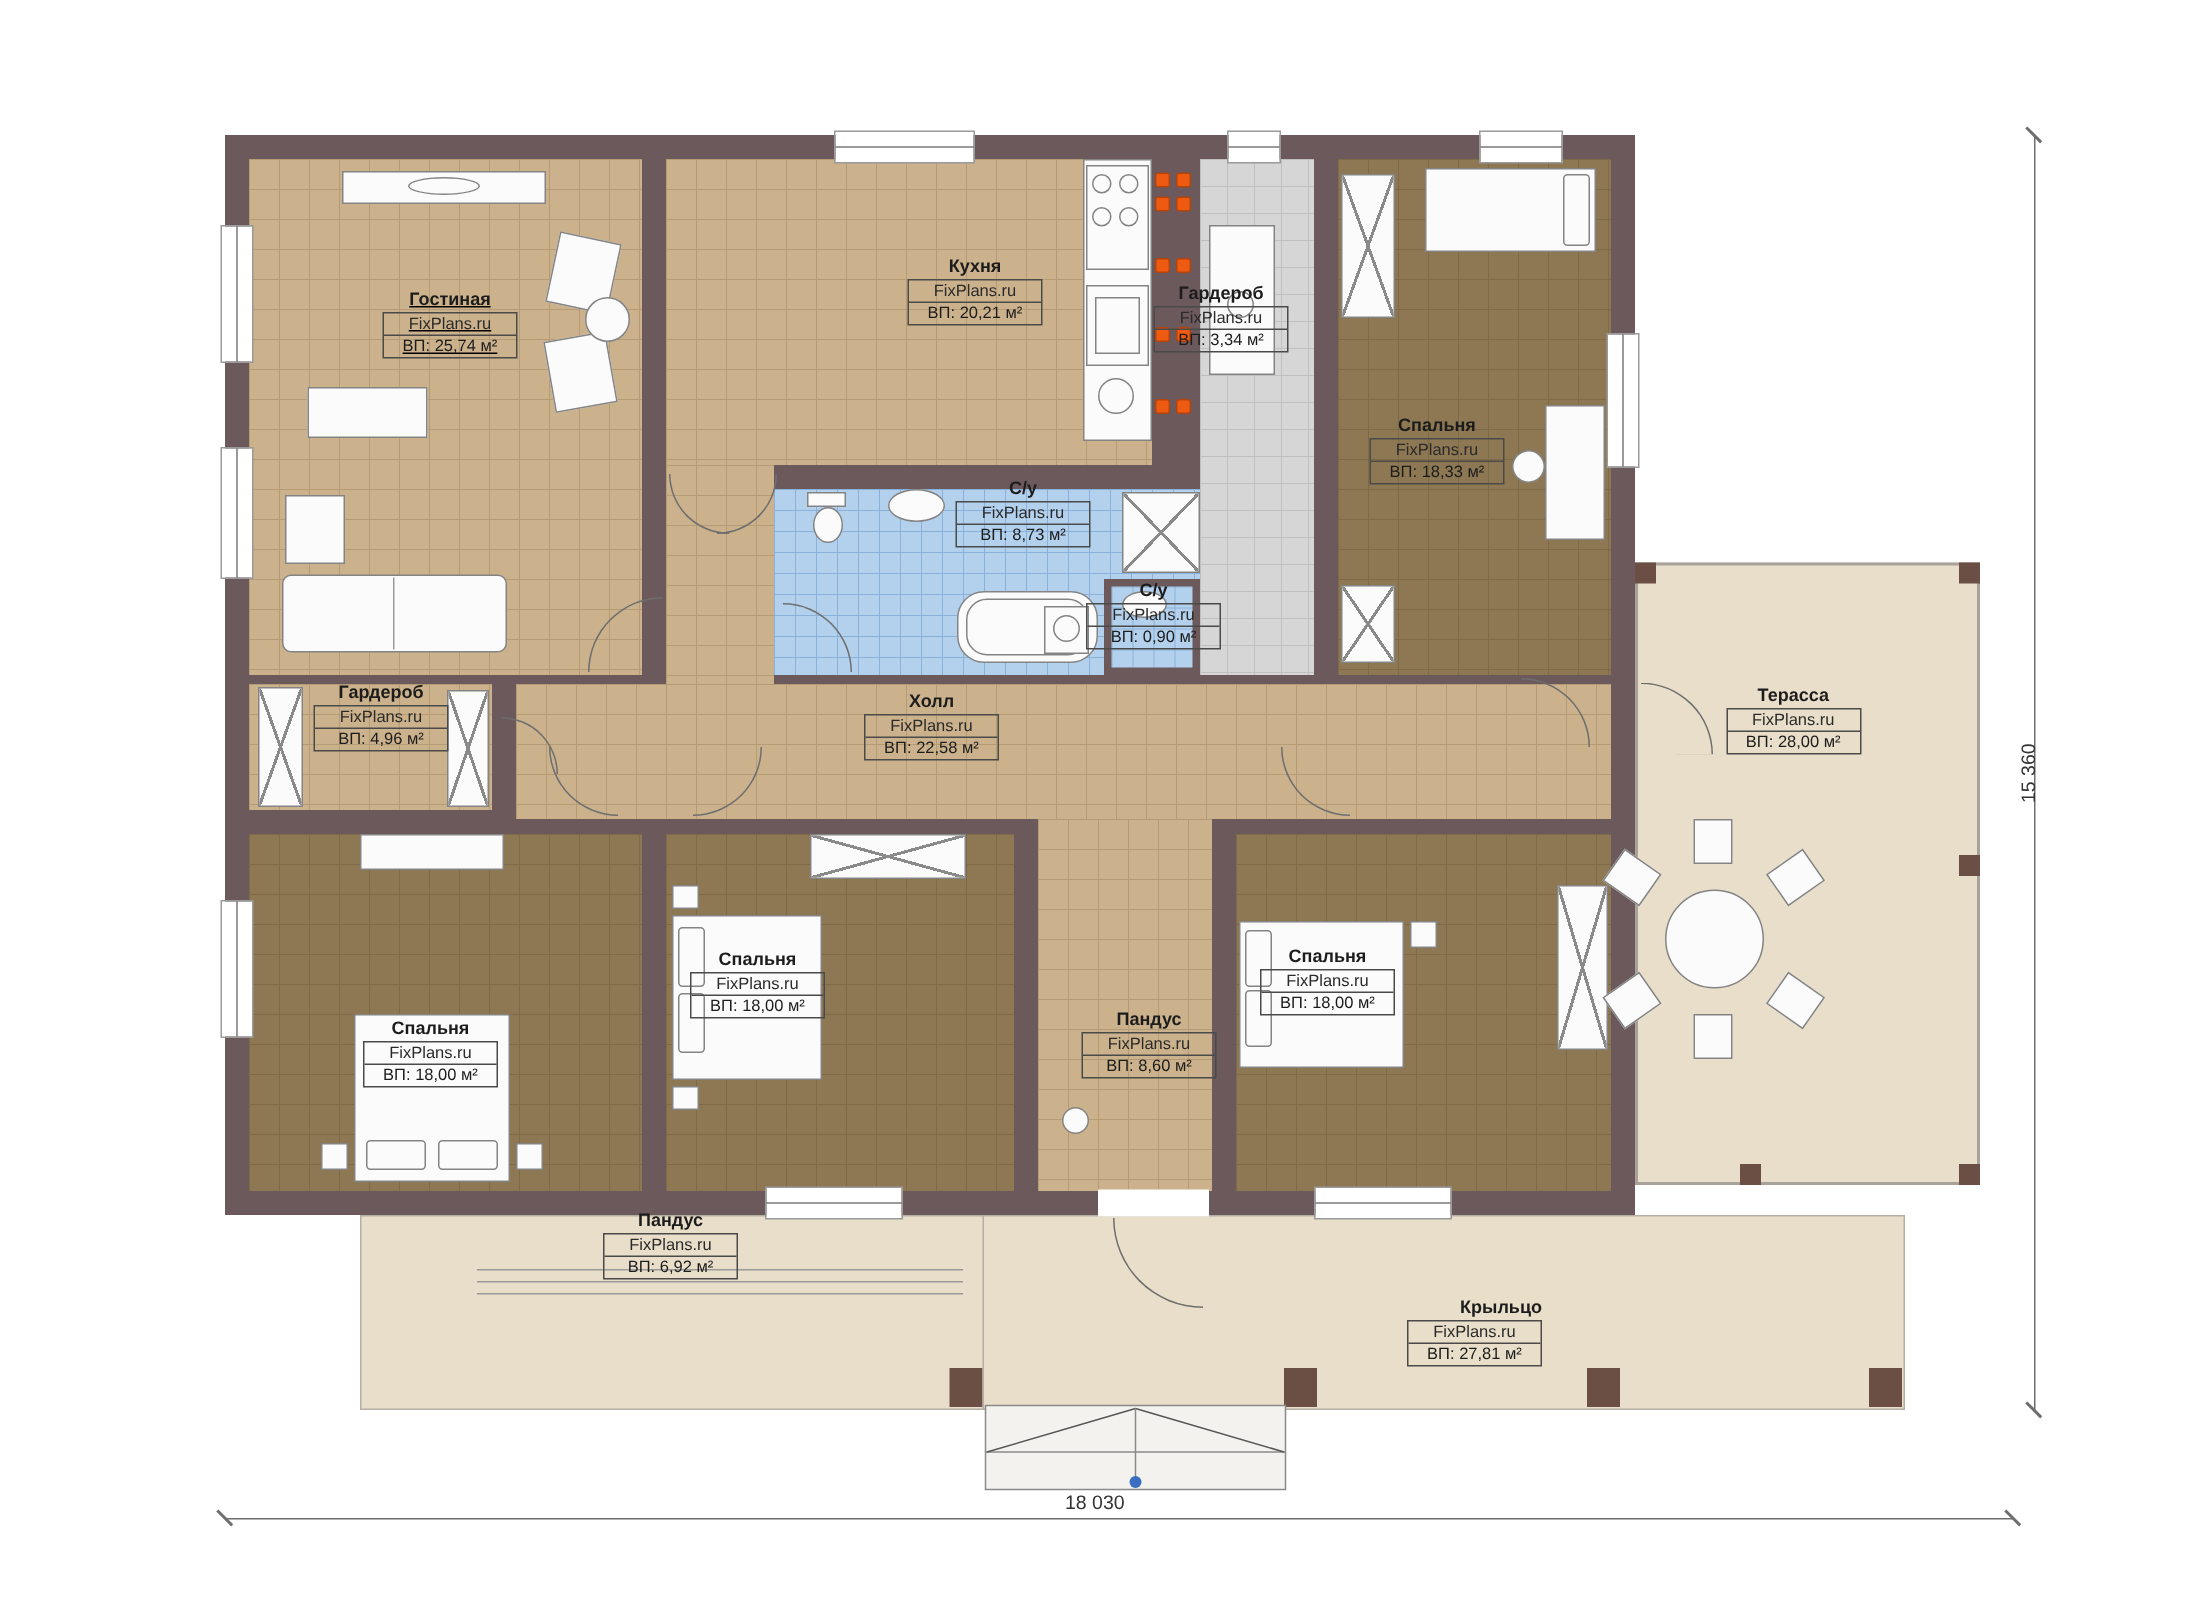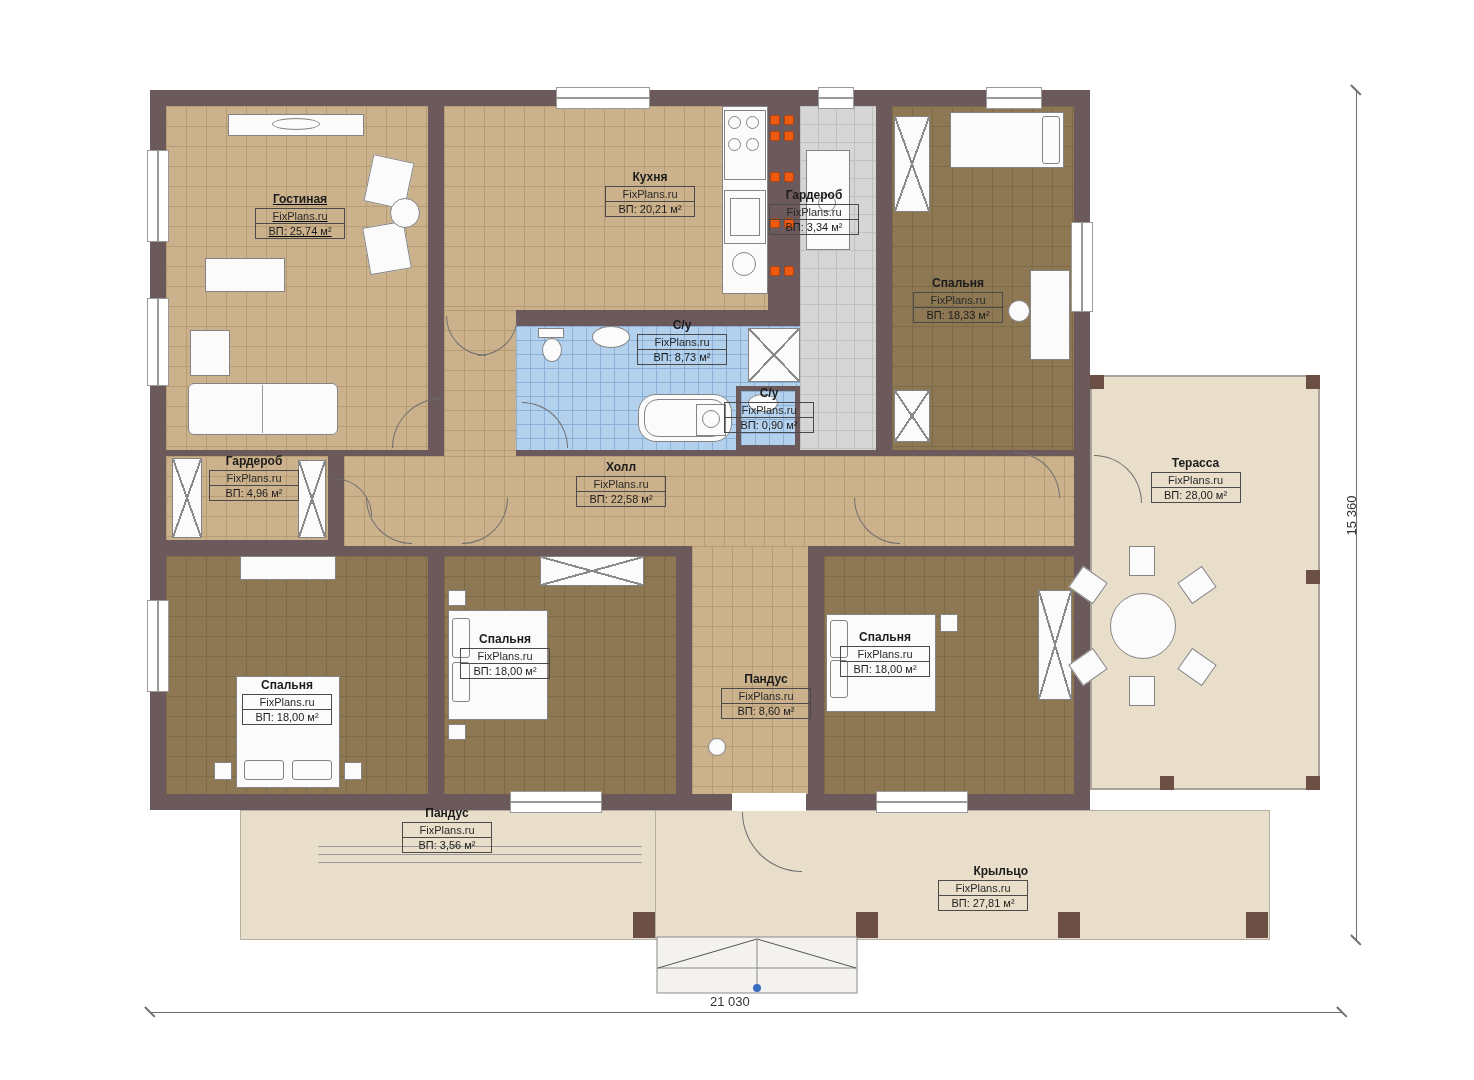--- a/index.html
+++ b/index.html
@@ -299,34 +299,34 @@
     <div class="nm">Пандус</div>
     <div class="bx">
         <div class="brand">FixPlans.ru</div>
     <div class="area">ВП: 8,60 м²</div>
       </div>
   </div>
   <div class="rlabel" style="left:382px;top:806px;width:130px;">
     <div class="nm">Пандус</div>
     <div class="bx">
         <div class="brand">FixPlans.ru</div>
-    <div class="area">ВП: 3,56 м²</div>
+    <div class="area">ВП: 6,92 м²</div>
       </div>
   </div>
   <div class="rlabel" style="left:888px;top:864px;width:140px;align-items:flex-end;">
     <div class="nm">Крыльцо</div>
     <div class="bx">
         <div class="brand">FixPlans.ru</div>
     <div class="area">ВП: 27,81 м²</div>
       </div>
   </div>
 
   <div class="dim-line" style="left:150px;top:1012px;width:1192px;height:1px;"></div>
   <div class="tick" style="left:143px;top:1011px;"></div>
   <div class="tick" style="left:1335px;top:1011px;"></div>
-  <div class="dim-text" style="left:710px;top:994px;">21 030</div>
+  <div class="dim-text" style="left:710px;top:994px;">18 030</div>
 
   <div class="dim-line" style="left:1356px;top:90px;width:1px;height:850px;"></div>
   <div class="tick" style="left:1349px;top:89px;"></div>
   <div class="tick" style="left:1349px;top:939px;"></div>
   <div class="dim-text" style="left:1332px;top:508px;transform:rotate(-90deg);transform-origin:center;">15 360</div>
 
 </div>
 
 </body></html>

